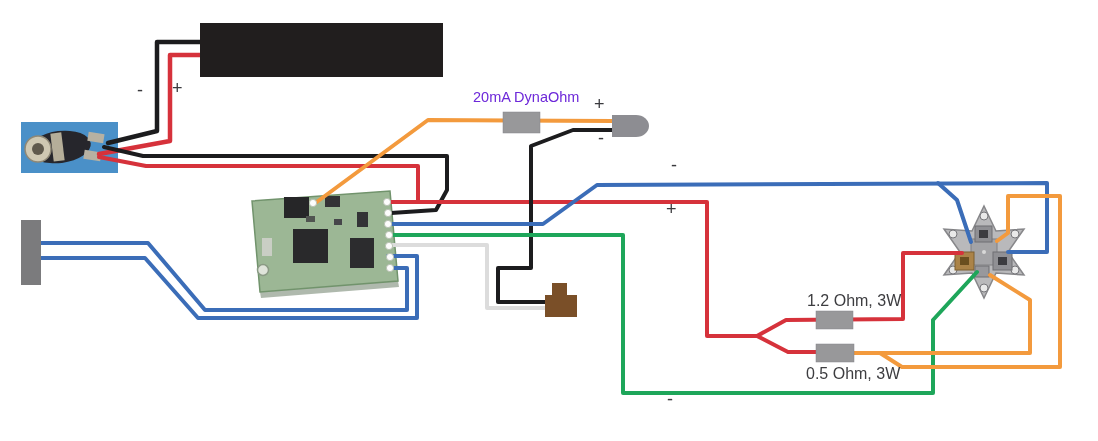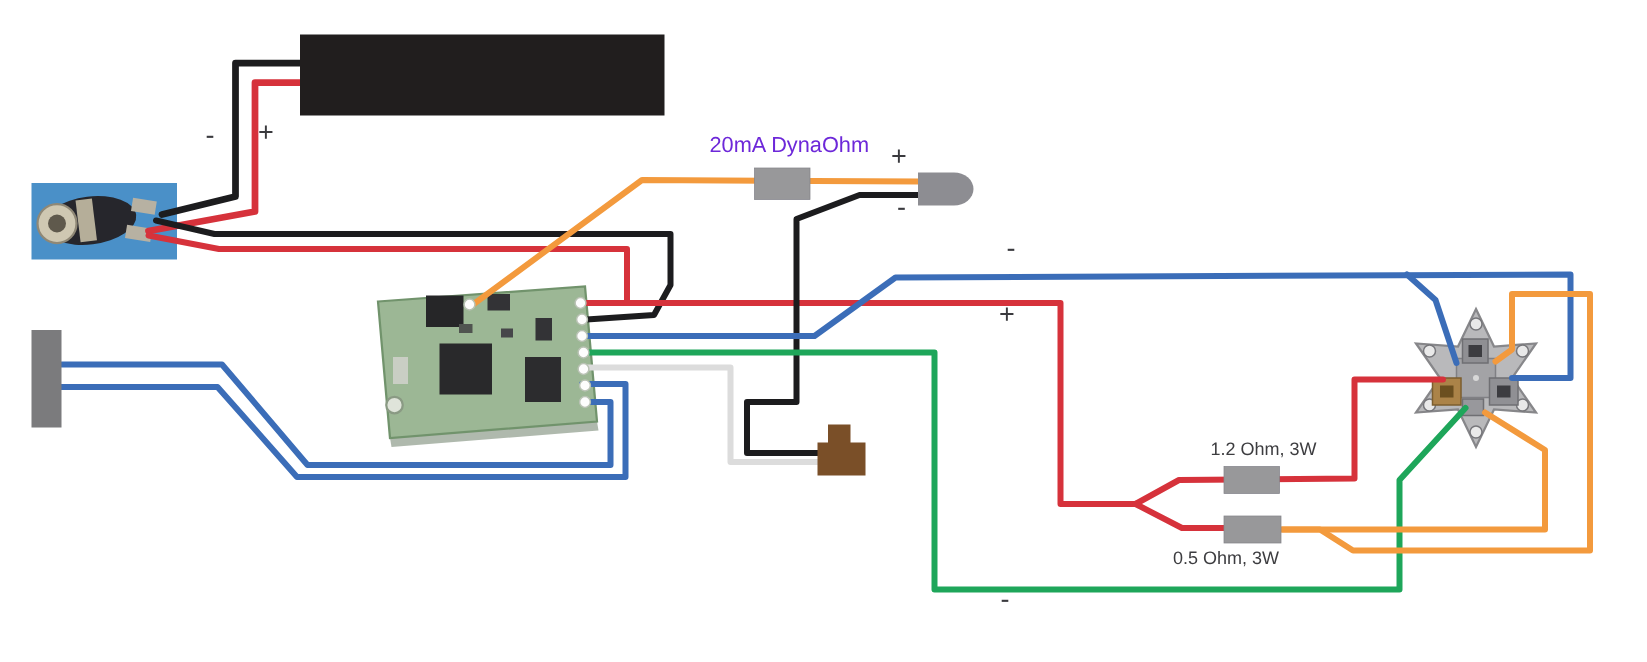--- a/index.html
+++ b/index.html
@@ -3,21 +3,21 @@
 <meta charset="utf-8">
 <style>
   html,body{margin:0;padding:0;background:#ffffff;}
   .stage{
     position:relative;width:1098px;height:441px;background:#ffffff;overflow:hidden;
     font-family:"Liberation Sans", sans-serif;
   }
   .stage svg{position:absolute;left:0;top:0;}
   .lbl{position:absolute;color:#3a3a3e;line-height:1;white-space:nowrap;}
   .lbl.sign{font-size:18px;font-weight:400;}
-  .lbl.small{font-size:12px;color:#3d3d40;}
+  .lbl.small{font-size:16px;color:#3d3d40;}
   .lbl.title{font-size:14.5px;color:#6d28d9;}
 </style>
 </head>
 <body>
 
 <div class="stage">
   <svg width="1098" height="441" viewBox="0 0 1098 441">
 
     <g>
       <polygon points="260,292 398,281 399,287 261,298" fill="#6e7f6a" opacity="0.55"></polygon>
@@ -114,15 +114,15 @@
   </svg>
 
   <div class="lbl sign" style="left:137px;top:81px;">-</div>
   <div class="lbl sign" style="left:172px;top:79px;">+</div>
   <div class="lbl title" style="left:473px;top:90px;">20mA DynaOhm</div>
   <div class="lbl sign" style="left:594px;top:95px;">+</div>
   <div class="lbl sign" style="left:598px;top:129px;">-</div>
   <div class="lbl sign" style="left:671px;top:156px;">-</div>
   <div class="lbl sign" style="left:666px;top:200px;">+</div>
   <div class="lbl small" style="left:807px;top:293px;">1.2 Ohm, 3W</div>
-  <div class="lbl small" style="left:782px;top:366px;text-align:center;">0.5 Ohm, 3W</div>
+  <div class="lbl small" style="left:806px;top:366px;text-align:center;">0.5 Ohm, 3W</div>
   <div class="lbl sign" style="left:667px;top:390px;">-</div>
 </div>
 
 </body></html>

